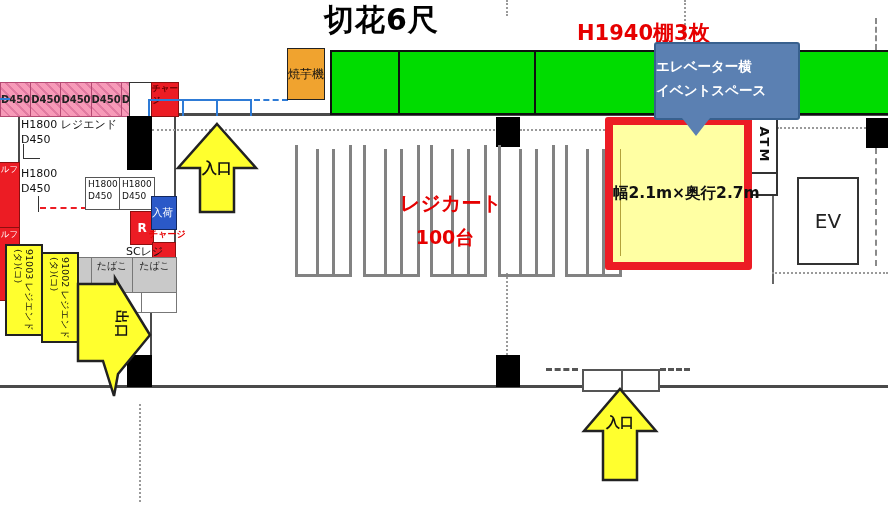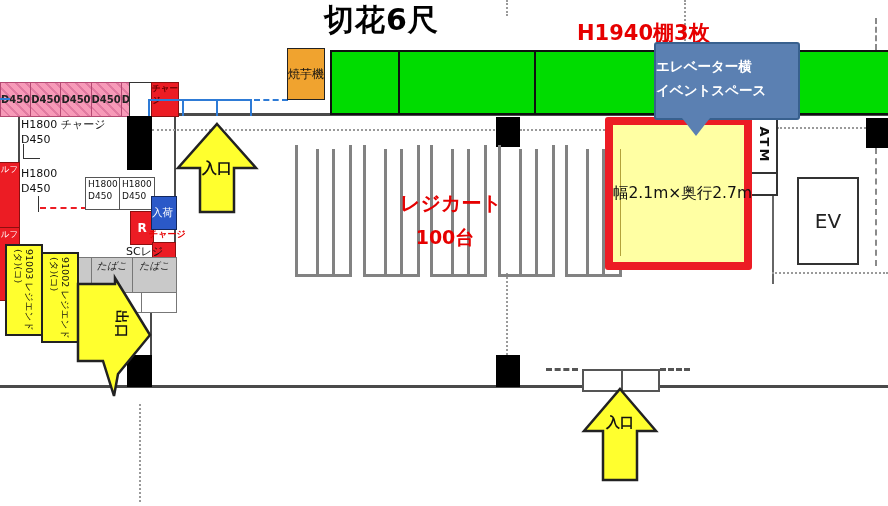--- a/index.html
+++ b/index.html
@@ -148,41 +148,41 @@
     <div class="rack-inner"></div>
   </div>
 
   <div class="abs" style="left:385px;top:190px;width:120px;text-align:center;color:#e60000;font-weight:bold;z-index:3;">
     <div style="font-size:20px;padding-left:12px;">レジカート</div>
     <div style="font-size:19px;margin-top:8px;">100台</div>
   </div>
 
   <div class="event" style="left:605px;top:117px;width:131px;height:137px;">
     <div class="abs" style="left:7px;top:24px;bottom:6px;width:0;border-left:1.5px solid #b3a23a;"></div>
-    <div class="txt" style="left:0;right:0;top:58px;text-align:center;font-size:15.5px;font-weight:normal;color:#111;">幅2.1m×奥行2.7m</div>
+    <div class="txt" style="left:0;right:0;top:58px;text-align:center;font-size:15.5px;font-weight:bold;color:#111;">幅2.1m×奥行2.7m</div>
   </div>
 
   <div class="abs" style="left:750px;top:116px;width:24px;height:54px;border:2px solid #333;background:#fff;">
     <span style="position:absolute;left:50%;top:50%;transform:translate(-50%,-50%) rotate(90deg);
                  font-size:13px;font-weight:bold;letter-spacing:2px;">ATM</span>
   </div>
   <div class="abs" style="left:750px;top:172px;width:24px;height:20px;border:2px solid #333;background:#fff;"></div>
   <div class="abs" style="left:797px;top:177px;width:58px;height:84px;border:2.5px solid #333;background:#fff;
               display:flex;align-items:center;justify-content:center;">
     <span style="font-size:20px;color:#222;">EV</span>
   </div>
 
   <div class="callout" style="left:654px;top:42px;width:142px;height:63px;">
     <div>エレベーター横</div>
     <div>イベントスペース</div>
     <div class="callout-tip"></div>
   </div>
 
   <div class="txt" style="left:21px;top:117px;font-size:11px;">
-    <span>H1800 チャージ</span>
+    <span>H1800 レジエンド</span>
   </div>
   <div class="txt" style="left:21px;top:133px;font-size:11px;">D450</div>
   <div class="abs" style="left:23px;top:144px;width:16px;height:14px;border-left:1.5px solid #333;border-bottom:1.5px solid #333;"></div>
 
   <div class="txt" style="left:21px;top:167px;font-size:11px;">H1800</div>
   <div class="txt" style="left:21px;top:182px;font-size:11px;">D450</div>
   <div class="abs" style="left:38px;top:196px;width:0;height:16px;border-left:1.5px solid #333;"></div>
 
   <div class="mini-box" style="left:85px;top:177px;width:32px;height:30px;">
     <div>H1800</div>
@@ -206,21 +206,21 @@
   </div>
   <div class="abs" style="left:151px;top:196px;width:24px;height:32px;background:var(--box-blue);border:1px solid #12275e;
               display:flex;align-items:center;justify-content:flex-start;color:#fff;font-size:10.5px;">
     <span>入荷</span>
   </div>
   <div class="txt" style="left:149px;top:228px;font-size:9px;font-weight:bold;color:#e60000;">チャージ</div>
 
   <div class="redbox" style="left:152px;top:242px;width:22px;height:17px;"></div>
   <div class="txt" style="left:126px;top:244px;font-size:11px;z-index:2;">SCレジ</div>
 
-  <div class="graybox-row" style="left:18px;top:257px;width:157px;height:35px;font-style:italic;">
+  <div class="graybox-row" style="left:18px;top:257px;width:157px;height:35px;">
     <div class="gray-cell" style="width:72px;">
       <span>たばこ</span>
     </div>
     <div class="gray-cell" style="width:40px;">
       <span>たばこ</span>
     </div>
     <div class="gray-cell" style="flex:1;border-right:none;">
       <span>たばこ</span>
     </div>
   </div>

